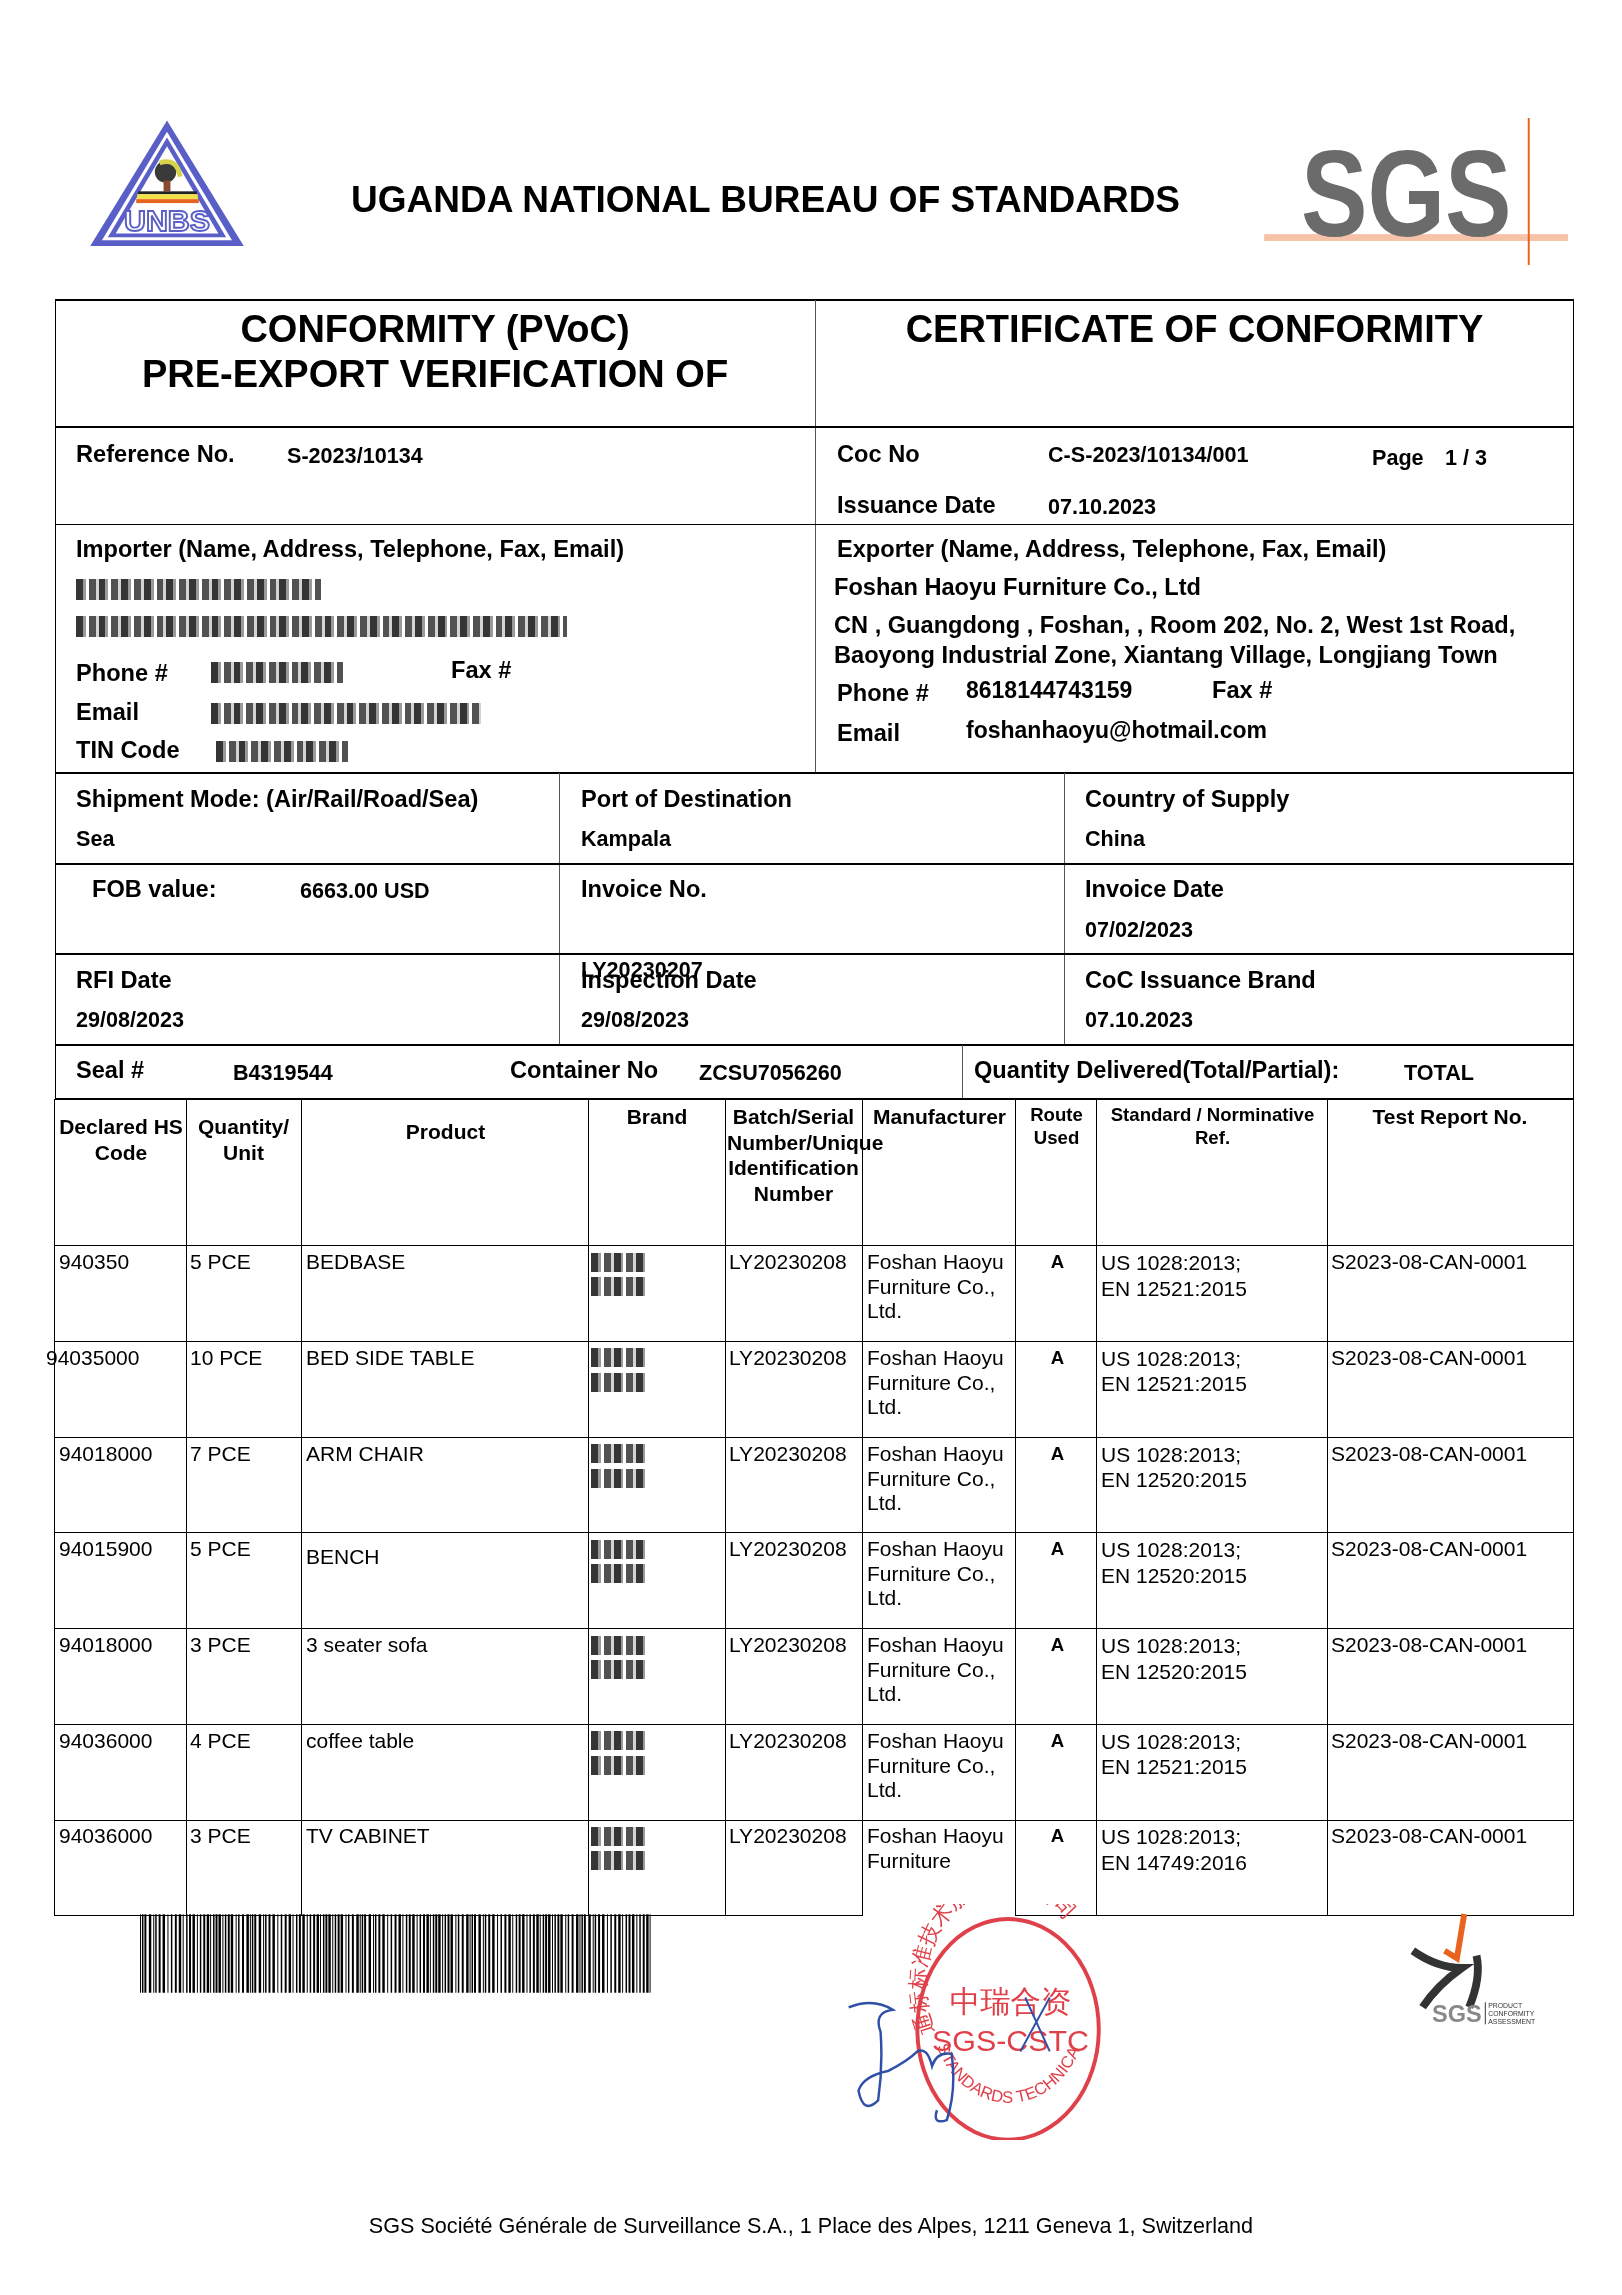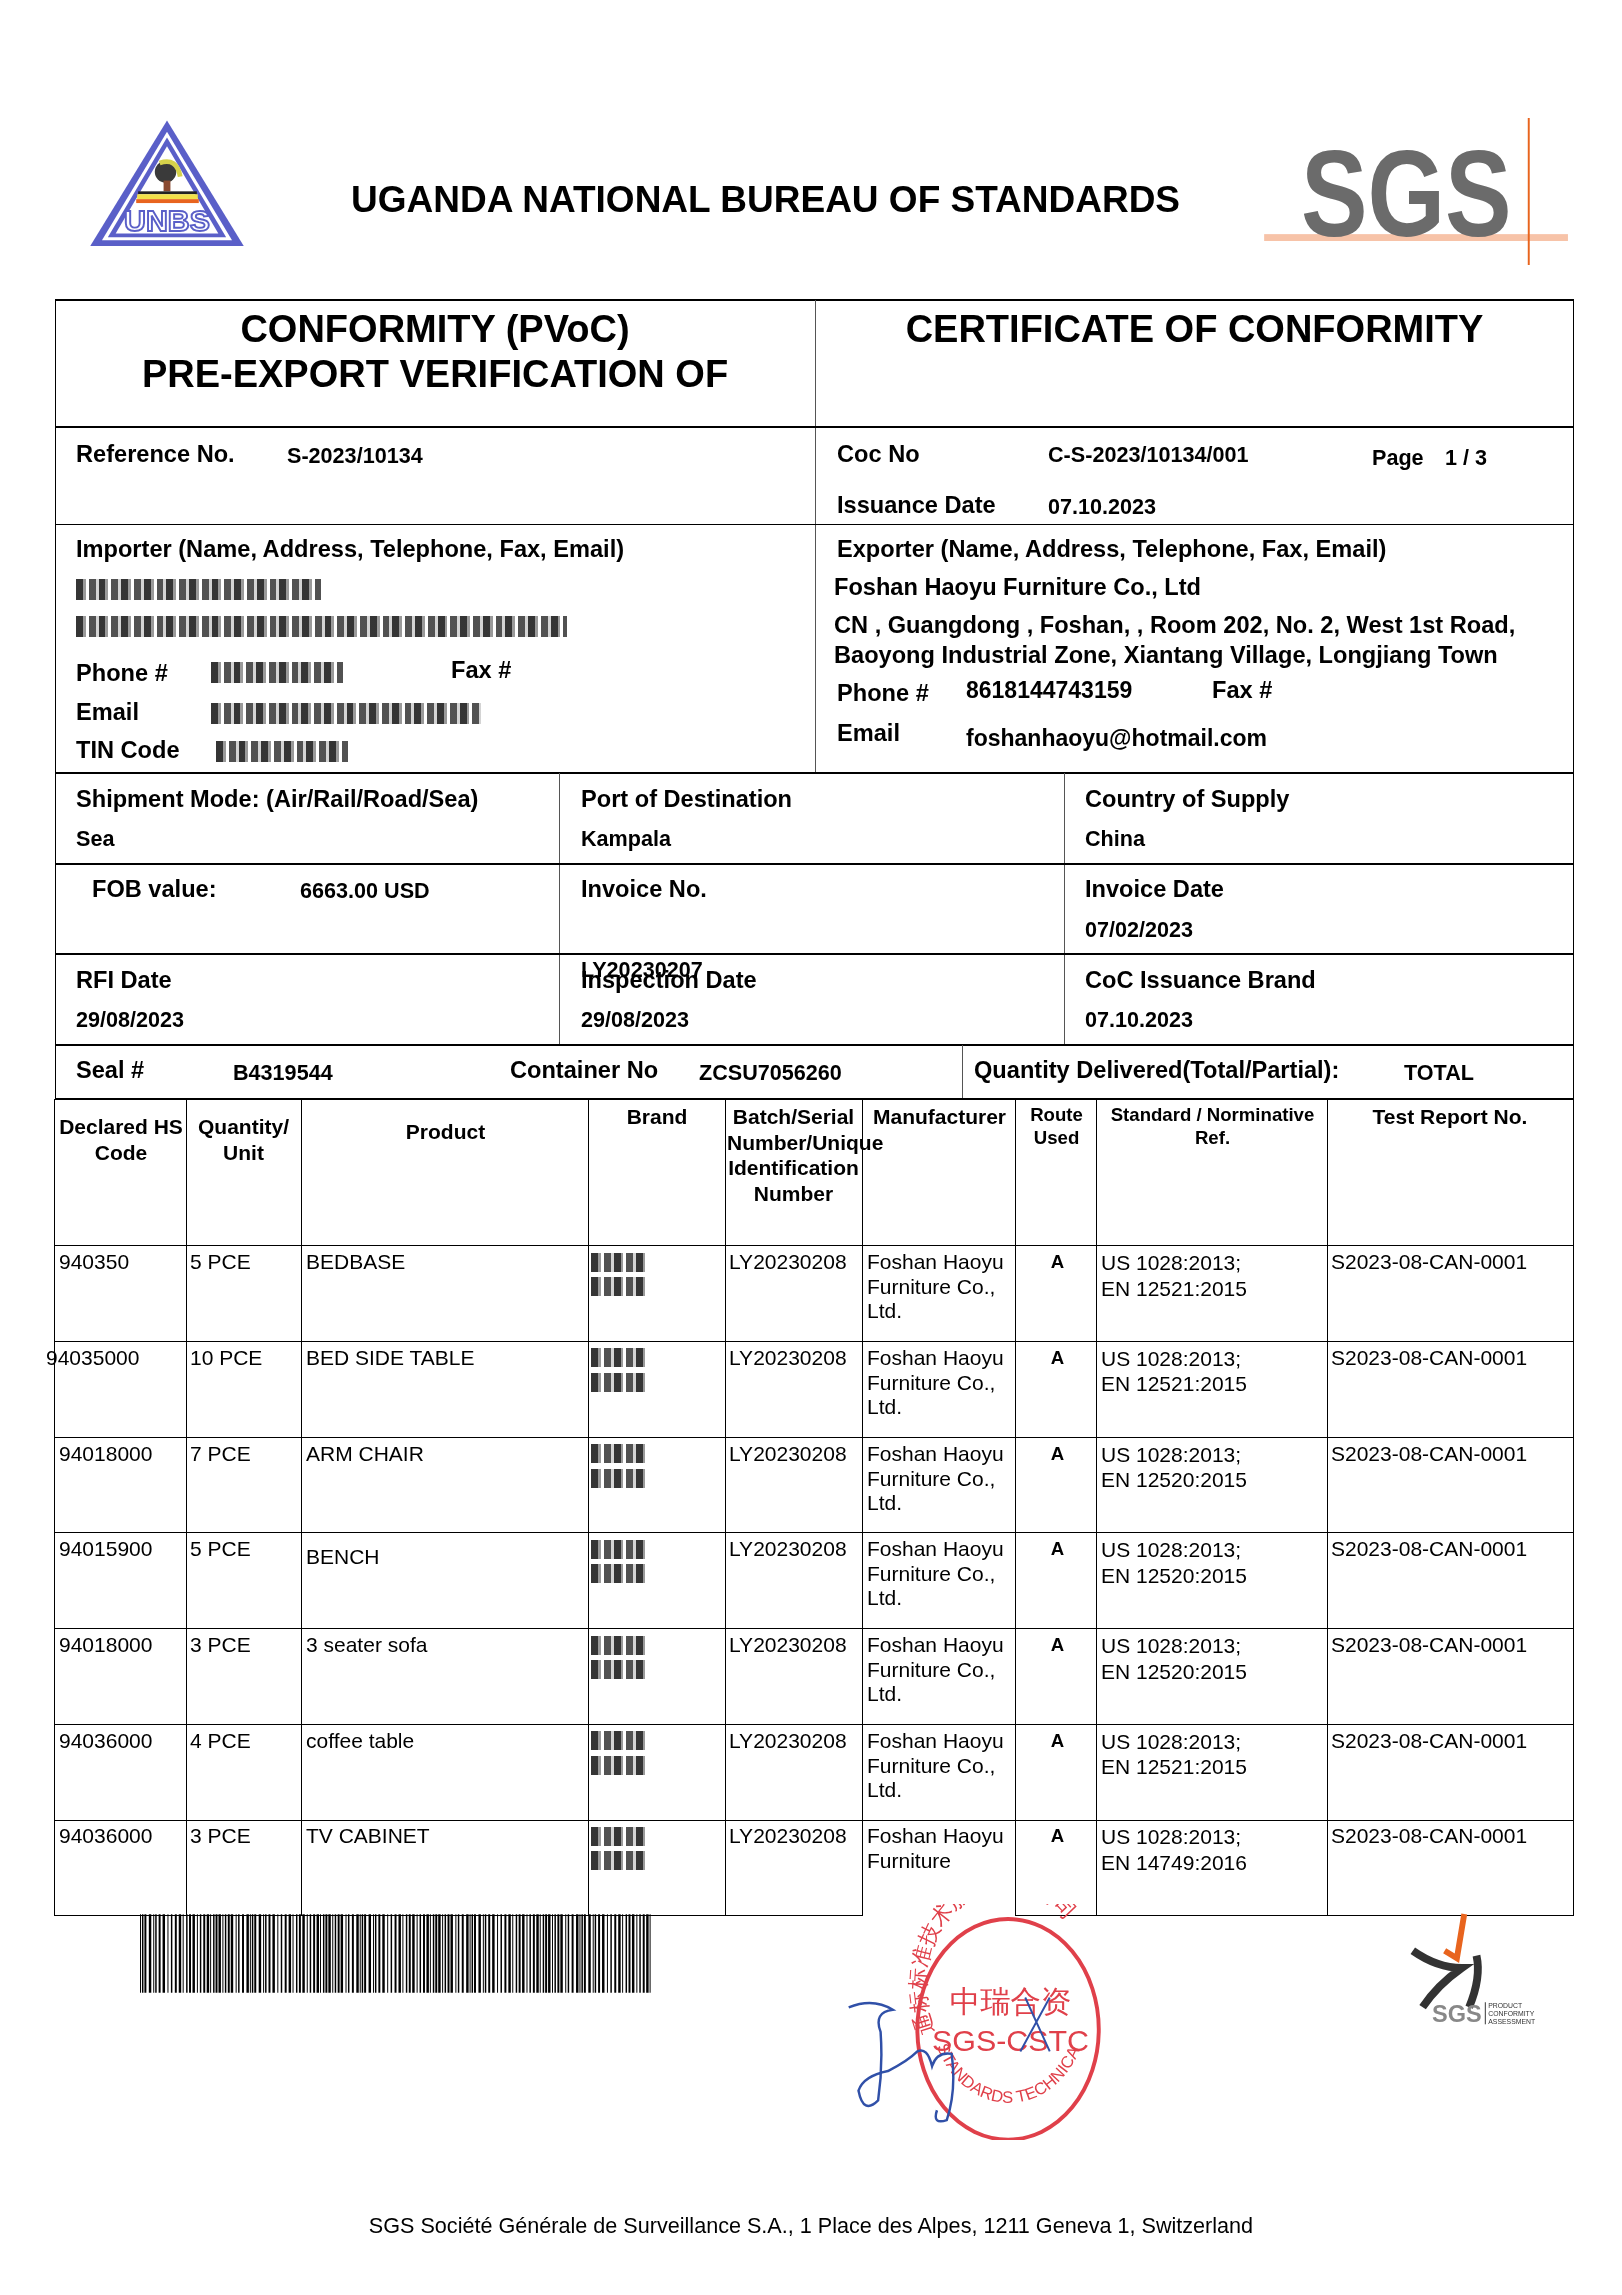--- a/index.html
+++ b/index.html
@@ -102,21 +102,21 @@
 <div class="redacted" style="left:216px; top:741px; width:132px;"></div>
 
 <div class="val" style="left:837px; top:536px; font-size:23.6px;"><b>Exporter</b><span> (Name, Address, Telephone, Fax, Email)</span></div>
 <div class="lbl" style="left:834px; top:574px;">Foshan Haoyu Furniture Co., Ltd</div>
 <div class="val" style="left:834px; top:612px; font-size:23.6px;">CN , Guangdong , Foshan, , Room 202, No. 2, West 1st Road,</div>
 <div class="val" style="left:834px; top:642px; font-size:23.6px;">Baoyong Industrial Zone, Xiantang Village, Longjiang Town</div>
 <div class="lbl" style="left:837px; top:680px;">Phone #</div>
 <div class="val" style="left:966px; top:677px; font-size:23px;">8618144743159</div>
 <div class="lbl" style="left:1212px; top:677px;">Fax #</div>
 <div class="lbl" style="left:837px; top:720px;">Email</div>
-<div class="val" style="left:966px; top:717px; font-size:23px;margin-top:8px;">foshanhaoyu@hotmail.com</div>
+<div class="val" style="left:966px; top:717px; font-size:23px;">foshanhaoyu@hotmail.com</div>
 
 <div class="lbl" style="left:76px; top:786px;">Shipment Mode: (Air/Rail/Road/Sea)</div>
 <div class="val" style="left:76px; top:826px;">Sea</div>
 <div class="lbl" style="left:581px; top:786px;">Port of Destination</div>
 <div class="val" style="left:581px; top:826px;">Kampala</div>
 <div class="lbl" style="left:1085px; top:786px;">Country of Supply</div>
 <div class="val" style="left:1085px; top:826px;">China</div>
 
 <div class="lbl" style="left:92px; top:876px;">FOB value:</div>
 <div class="val" style="left:300px; top:878px;">6663.00 USD</div>

